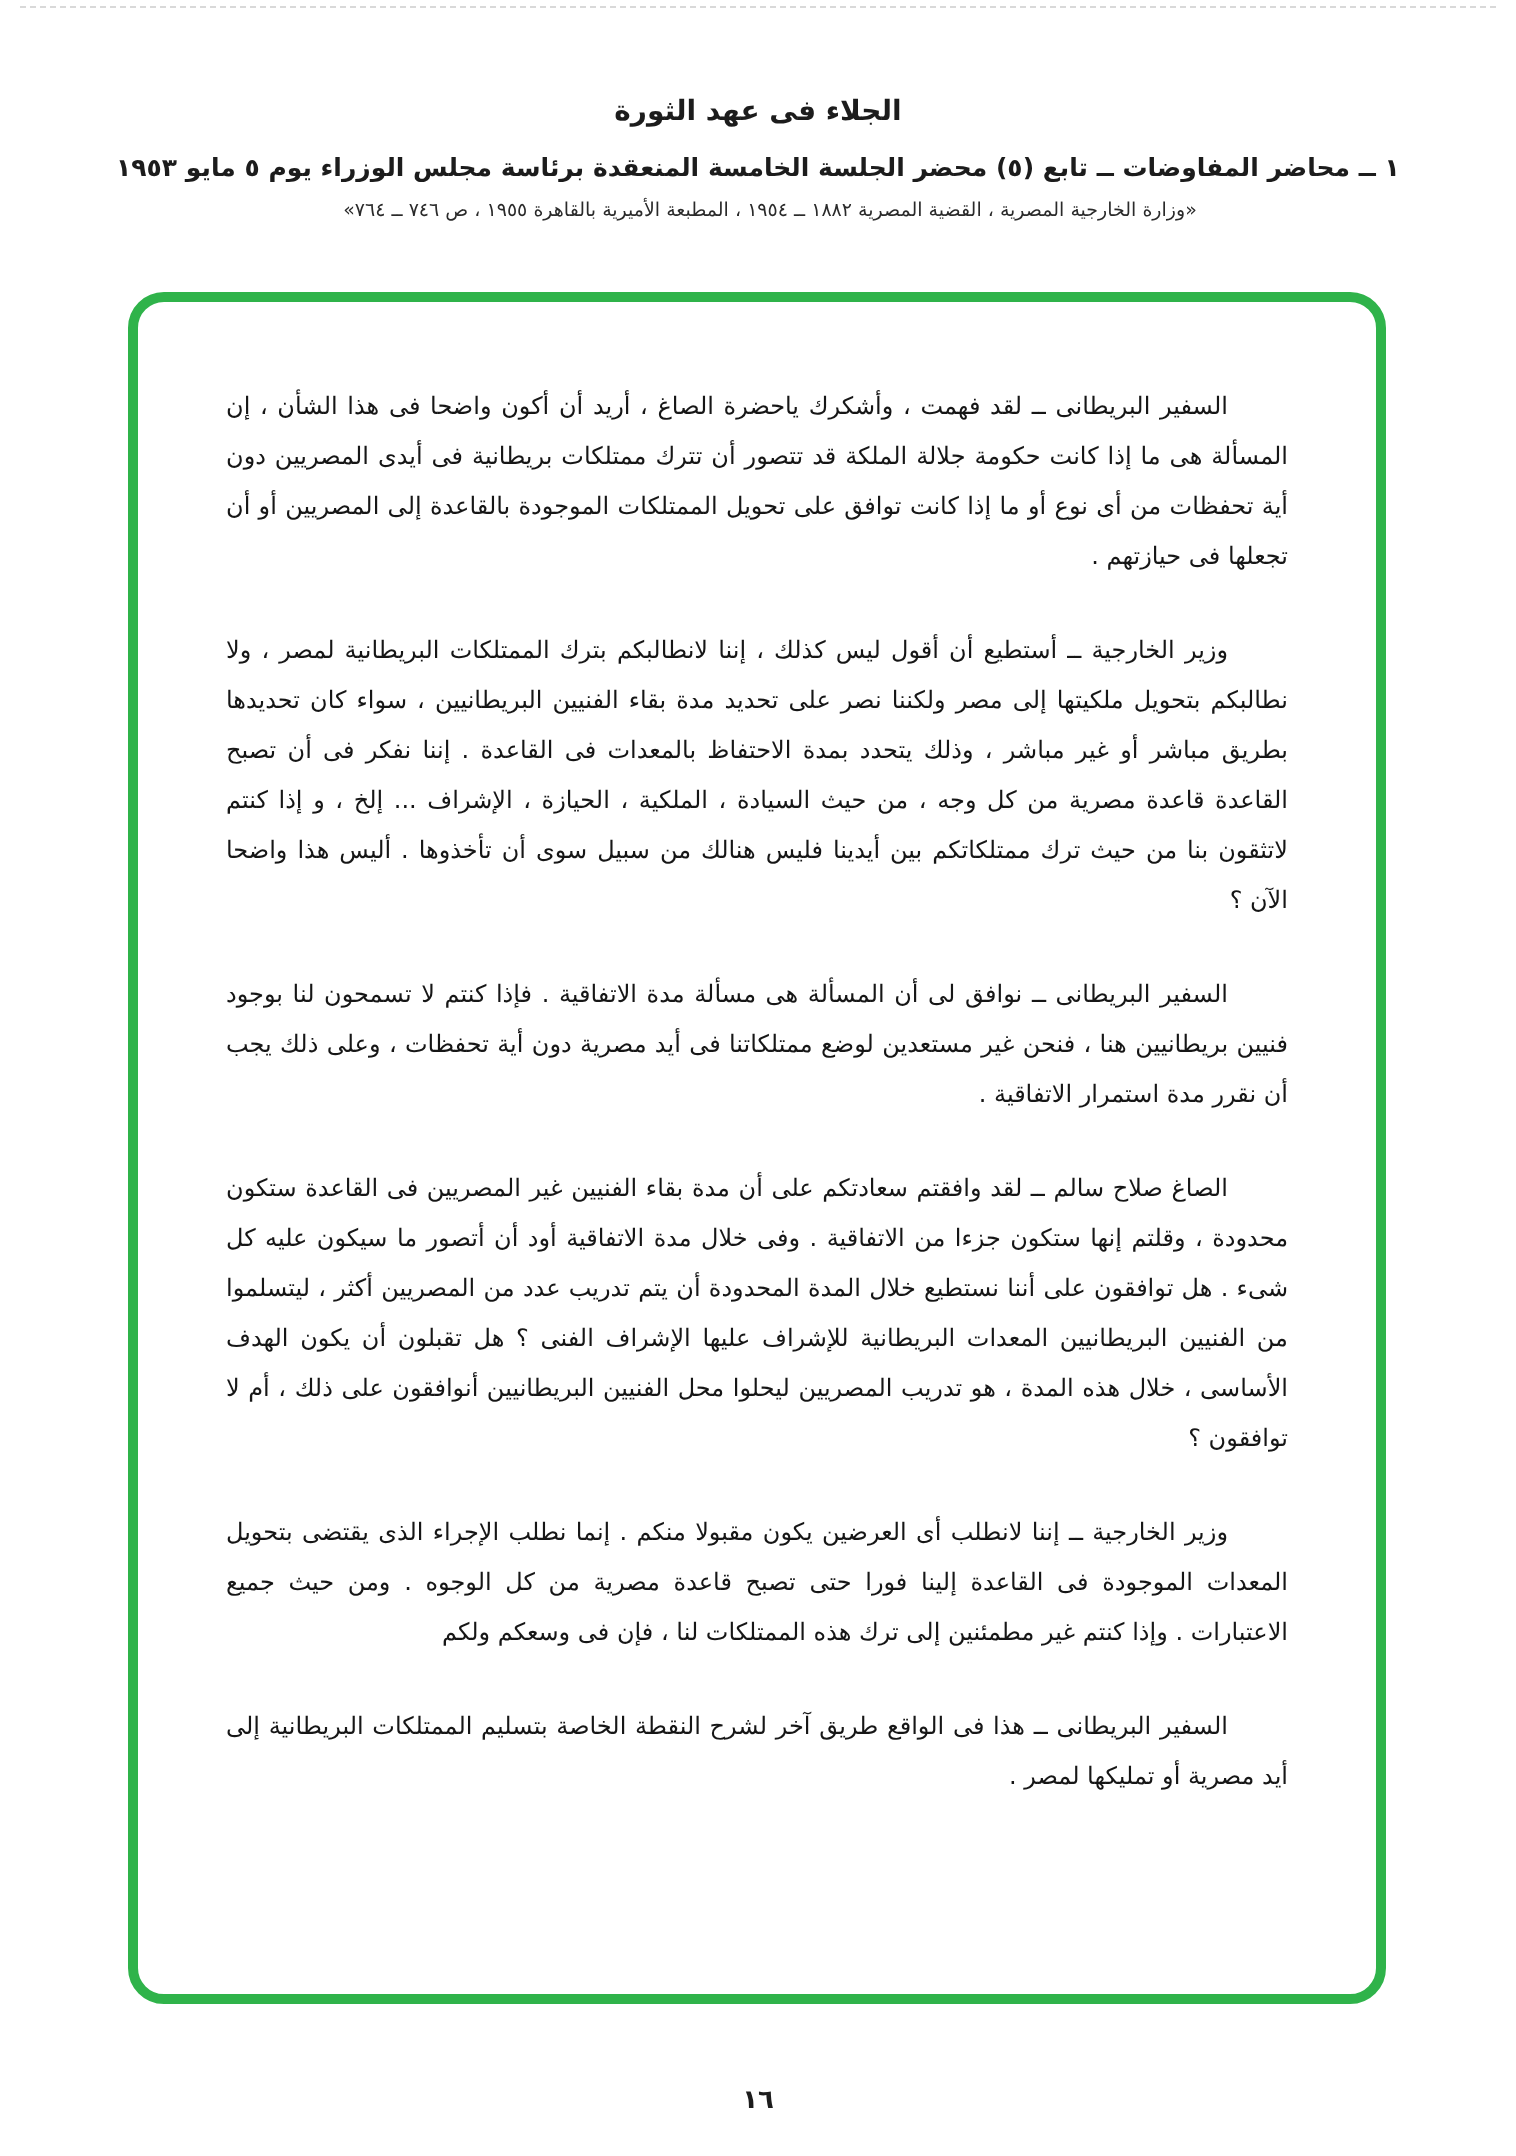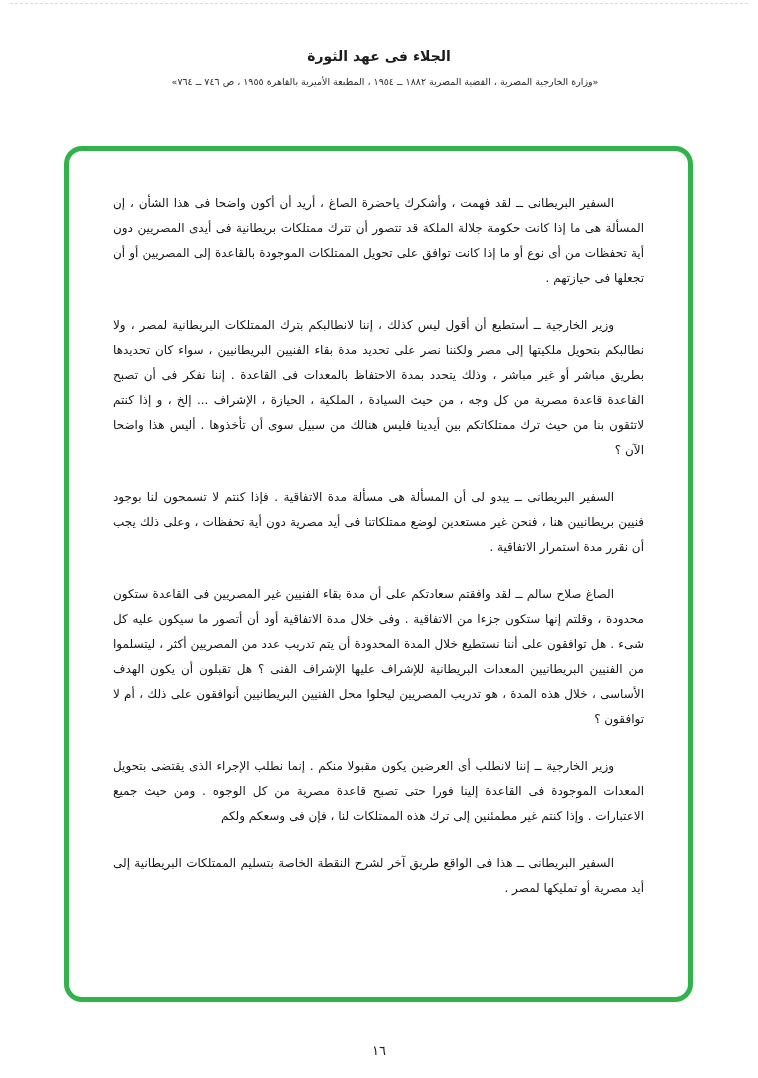--- a/index.html
+++ b/index.html
@@ -70,40 +70,41 @@
     text-indent: 30px;
     color: #161616;
   }
   .footer {
     position: absolute;
     bottom: 20px;
     left: 0;
     right: 0;
     text-align: center;
     font-size: 13px;
-    font-weight: normal;
+    font-weight: bold;
     color: #1c1c1c;
   }
 </style>
 </head>
 <body>
 
 <div class="page">
 
   <div class="scan-dashes"></div>
 
   <header class="header">
     <div class="title">الجلاء فى عهد الثورة</div>
+    <div class="subtitle">١ ــ محاضر المفاوضات ــ تابع (٥) محضر الجلسة الخامسة المنعقدة برئاسة مجلس الوزراء يوم ٥ مايو ١٩٥٣</div>
     <div class="source">«وزارة الخارجية المصرية ، القضية المصرية ١٨٨٢ ــ ١٩٥٤ ، المطبعة الأميرية بالقاهرة ١٩٥٥ ، ص ٧٤٦ ــ ٧٦٤»</div>
   </header>
 
   <main class="content-box">
     <p>السفير البريطانى ــ لقد فهمت ، وأشكرك ياحضرة الصاغ ، أريد أن أكون واضحا فى هذا الشأن ، إن المسألة هى ما إذا كانت حكومة جلالة الملكة قد تتصور أن تترك ممتلكات بريطانية فى أيدى المصريين دون أية تحفظات من أى نوع أو ما إذا كانت توافق على تحويل الممتلكات الموجودة بالقاعدة إلى المصريين أو أن تجعلها فى حيازتهم .</p>
     <p>وزير الخارجية ــ أستطيع أن أقول ليس كذلك ، إننا لانطالبكم بترك الممتلكات البريطانية لمصر ، ولا نطالبكم بتحويل ملكيتها إلى مصر ولكننا نصر على تحديد مدة بقاء الفنيين البريطانيين ، سواء كان تحديدها بطريق مباشر أو غير مباشر ، وذلك يتحدد بمدة الاحتفاظ بالمعدات فى القاعدة . إننا نفكر فى أن تصبح القاعدة قاعدة مصرية من كل وجه ، من حيث السيادة ، الملكية ، الحيازة ، الإشراف ... إلخ ، و إذا كنتم لاتثقون بنا من حيث ترك ممتلكاتكم بين أيدينا فليس هنالك من سبيل سوى أن تأخذوها . أليس هذا واضحا الآن ؟</p>
-    <p>السفير البريطانى ــ يبدو لى أن المسألة هى مسألة مدة الاتفاقية . فإذا كنتم لا تسمحون لنا بوجود فنيين بريطانيين هنا ، فنحن غير مستعدين لوضع ممتلكاتنا فى أيد مصرية دون أية تحفظات ، وعلى ذلك يجب أن نقرر مدة استمرار الاتفاقية .</p>
+    <p>السفير البريطانى ــ نوافق لى أن المسألة هى مسألة مدة الاتفاقية . فإذا كنتم لا تسمحون لنا بوجود فنيين بريطانيين هنا ، فنحن غير مستعدين لوضع ممتلكاتنا فى أيد مصرية دون أية تحفظات ، وعلى ذلك يجب أن نقرر مدة استمرار الاتفاقية .</p>
     <p>الصاغ صلاح سالم ــ لقد وافقتم سعادتكم على أن مدة بقاء الفنيين غير المصريين فى القاعدة ستكون محدودة ، وقلتم إنها ستكون جزءا من الاتفاقية . وفى خلال مدة الاتفاقية أود أن أتصور ما سيكون عليه كل شىء . هل توافقون على أننا نستطيع خلال المدة المحدودة أن يتم تدريب عدد من المصريين أكثر ، ليتسلموا من الفنيين البريطانيين المعدات البريطانية للإشراف عليها الإشراف الفنى ؟ هل تقبلون أن يكون الهدف الأساسى ، خلال هذه المدة ، هو تدريب المصريين ليحلوا محل الفنيين البريطانيين أنوافقون على ذلك ، أم لا توافقون ؟</p>
     <p>وزير الخارجية ــ إننا لانطلب أى العرضين يكون مقبولا منكم . إنما نطلب الإجراء الذى يقتضى بتحويل المعدات الموجودة فى القاعدة إلينا فورا حتى تصبح قاعدة مصرية من كل الوجوه . ومن حيث جميع الاعتبارات . وإذا كنتم غير مطمئنين إلى ترك هذه الممتلكات لنا ، فإن فى وسعكم ولكم</p>
     <p>السفير البريطانى ــ هذا فى الواقع طريق آخر لشرح النقطة الخاصة بتسليم الممتلكات البريطانية إلى أيد مصرية أو تمليكها لمصر .</p>
   </main>
 
   <footer class="footer">
     <span>١٦</span>
   </footer>
 
 </div>

